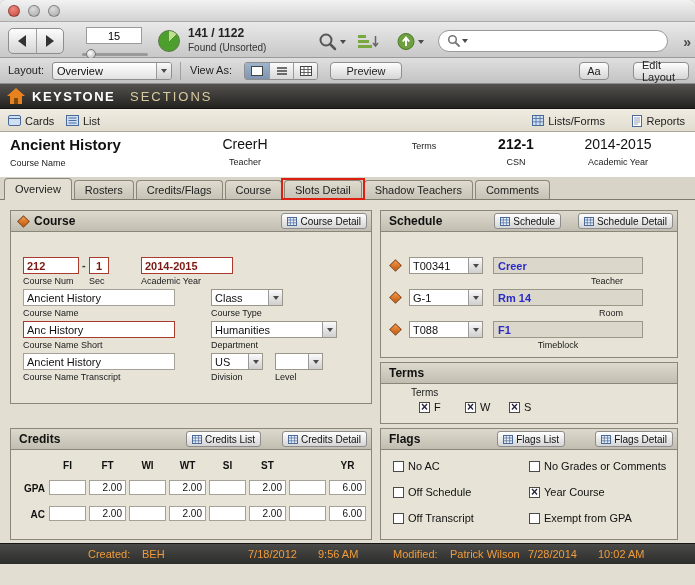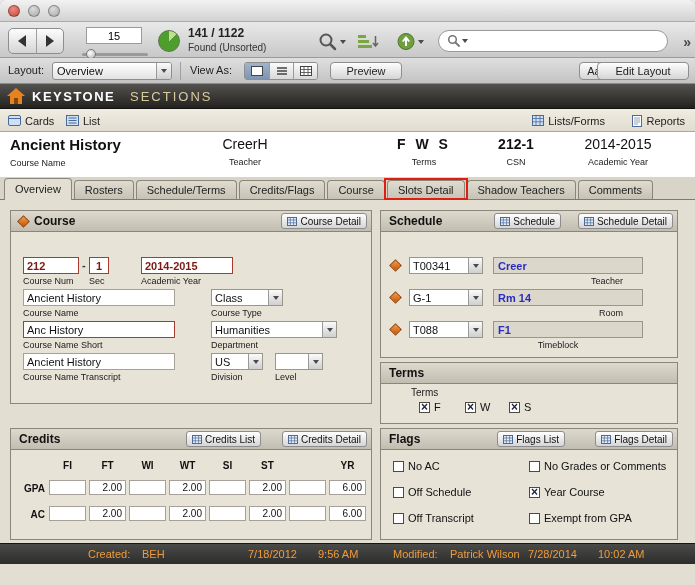--- a/index.html
+++ b/index.html
@@ -213,21 +213,21 @@
           <path d="M0.5 3.5H11.5M0.5 6.5H11.5M4 0.5V9.5M8 0.5V9.5" stroke="#444" stroke-width="0.8"></path>
         </svg>
       </span>
     </div>
     <div class="pushbtn" style="left:330px; top:4px; width:72px">
       <span>Preview</span>
     </div>
     <div class="pushbtn" style="right:86px; top:4px; width:30px">
       <span>Aa</span>
     </div>
-    <div class="pushbtn" style="right:6px; top:4px; width:92px">
+    <div class="pushbtn" style="right:6px; top:4px; width:56px">
       <span>Edit Layout</span>
     </div>
   </div>
 
   <div class="keystone">
     <svg class="house" width="18" height="16" viewBox="0 0 18 16">
       <path d="M9 0 L18 8 H15 V16 H3 V8 H0 Z" fill="#E8821E"></path>
       <rect x="7" y="10" width="4" height="6" fill="#7A4A10"></rect>
     </svg>
     <span class="brand">KEYSTONE</span>
@@ -268,37 +268,35 @@
   <div class="recheader">
     <div class="rh-col" style="left:10px">
       <div class="rh-val big">Ancient History</div>
       <div class="rh-lab">Course Name</div>
     </div>
     <div class="rh-col ctr" style="left:185px; width:120px">
       <div class="rh-val">CreerH</div>
       <div class="rh-lab">Teacher</div>
     </div>
     <div class="rh-col ctr" style="left:364px; width:120px">
-      <div class="rh-val b" style="letter-spacing:3px">F W S</div>
       <div class="rh-lab">Terms</div>
     </div>
     <div class="rh-col ctr" style="left:456px; width:120px">
       <div class="rh-val b">212-1</div>
       <div class="rh-lab">CSN</div>
     </div>
     <div class="rh-col ctr" style="left:552px; width:132px">
       <div class="rh-val">2014-2015</div>
       <div class="rh-lab">Academic Year</div>
     </div>
   </div>
 
   <div class="tabbar">
     <div class="tab active"><span>Overview</span></div>
     <div class="tab"><span>Rosters</span></div>
-    <div class="tab"><span>Schedule/Terms</span></div>
     <div class="tab"><span>Credits/Flags</span></div>
     <div class="tab"><span>Course</span></div>
     <div class="tab highlight"><span>Slots Detail</span></div>
     <div class="tab"><span>Shadow Teachers</span></div>
     <div class="tab"><span>Comments</span></div>
   </div>
 
   <div class="content">
 
     <div class="panel" style="left:10px; top:10px; width:362px; height:194px">

